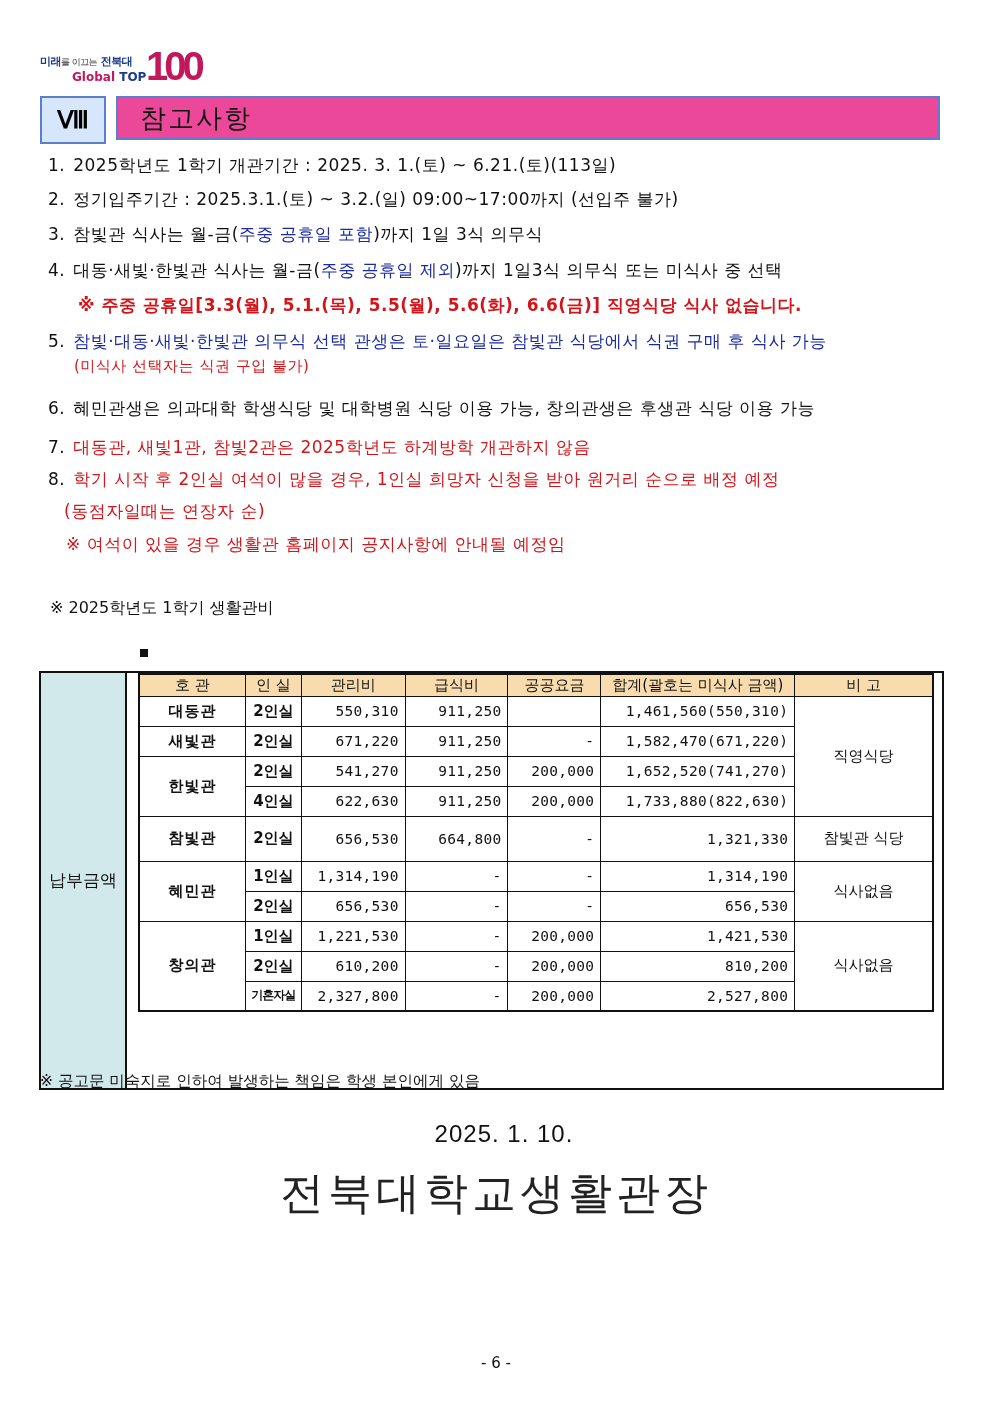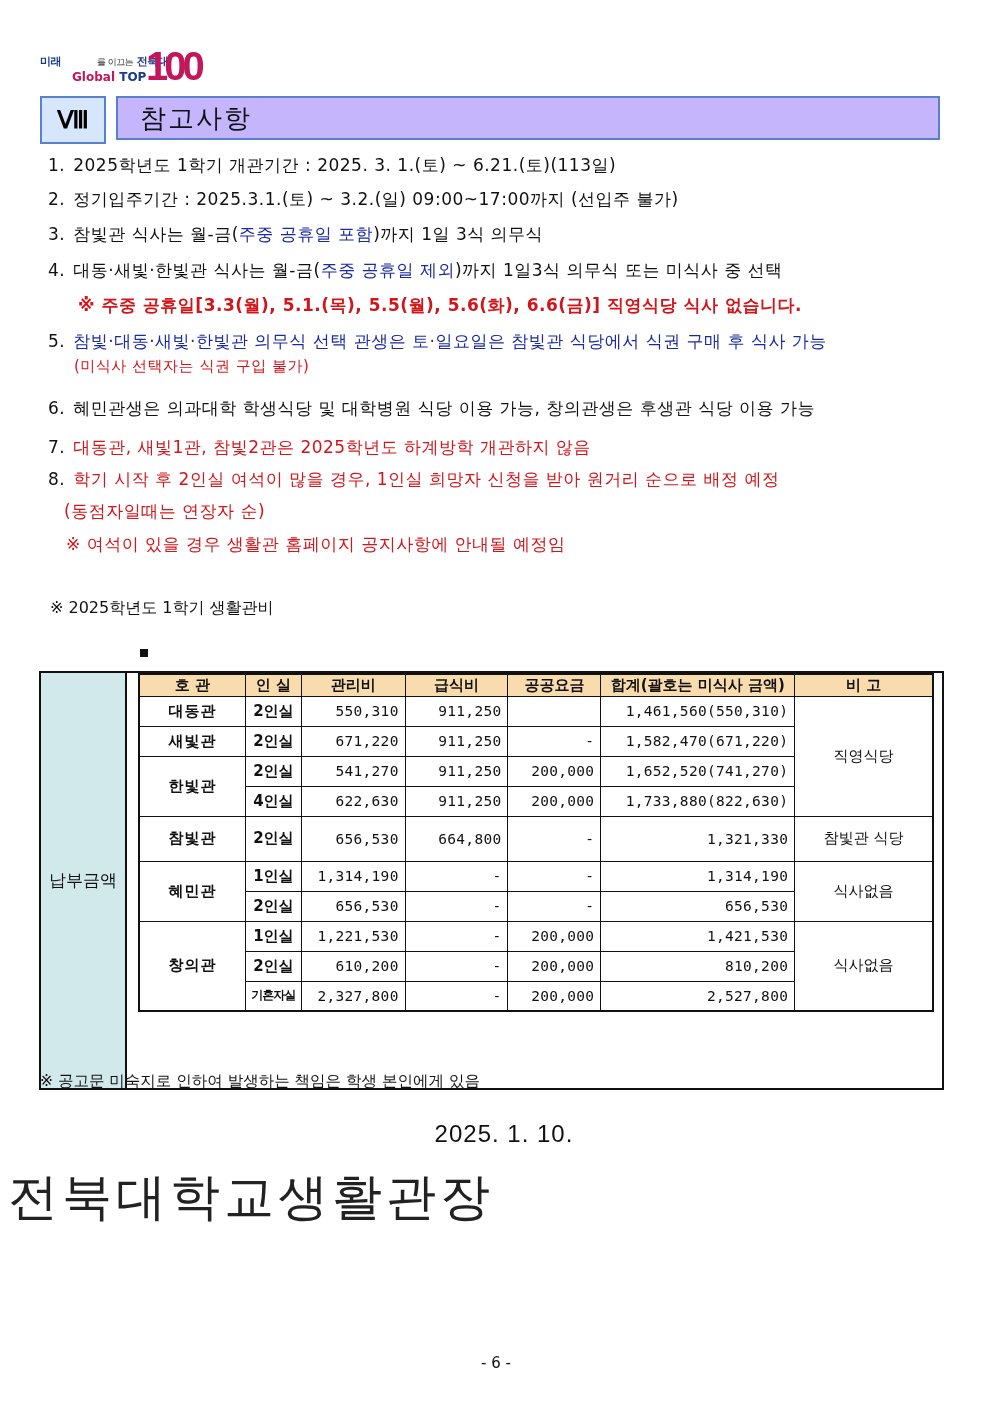--- a/index.html
+++ b/index.html
@@ -3,35 +3,35 @@
 <meta charset="utf-8">
 <style>
   html, body { margin: 0; padding: 0; background: #ffffff; }
   body {
     width: 992px; height: 1403px; position: relative; overflow: hidden;
     font-family: "DejaVu Sans", "Liberation Sans", sans-serif;
     color: #111;
   }
   .logo { position: absolute; left: 40px; top: 46px; width: 175px; height: 46px; }
   .logo .l1 { position: absolute; left: 0; top: 8px; font-size: 11px; font-weight: bold; color: #1a3a8a; white-space: nowrap; letter-spacing: -0.5px; }
-  .logo .l1 .small { font-weight: normal; font-size: 9px; color: #333; padding-left: 36px; }
+  .logo .l1 .small { font-weight: normal; font-size: 9px; color: #333; }
   .logo .l2 { position: absolute; left: 32px; top: 24px; font-size: 12px; font-weight: bold; color: #c2185b; white-space: nowrap; }
   .logo .l2 .top { color: #1a3a8a; font-weight: bold; }
   .logo .big { position: absolute; left: 106px; top: -4px; font-size: 40px; font-weight: bold; color: #c2185b; letter-spacing: -4px; line-height: 48px; font-family: "Liberation Sans", sans-serif; }
 
   .sec-header { position: absolute; left: 40px; top: 96px; width: 904px; height: 48px; }
   .sec-num {
     position: absolute; left: 0; top: 0; width: 62px; height: 44px;
     border: 2px solid #5a7fd0; background: #d6e6fb;
     display: flex; align-items: center; justify-content: center;
     font-family: "Liberation Serif", serif; font-weight: bold; font-size: 24px; color: #000;
   }
   .sec-title {
     position: absolute; left: 76px; top: 0; width: 824px; height: 44px;
-    border: 2px solid #5a7fd0; background: #c4b5fd;
+    border: 2px solid #5a7fd0; background: #ec4899;
     display: flex; align-items: center; padding-left: 22px; box-sizing: border-box;
     font-size: 26px; color: #111; letter-spacing: 2px;
   }
 
   .item { position: absolute; left: 48px; font-size: 17px; white-space: nowrap; letter-spacing: 0.5px; }
   .item .n { color: #111; margin-right: 8px; }
   .blue { color: #1b2aa0; }
   .red { color: #d1161b; }
   .bold { font-weight: bold; }
 
@@ -48,29 +48,29 @@
   }
   .basis { position: absolute; left: 140px; top: 645px; font-size: 15.5px; white-space: nowrap; }
   .basis .sq { display: inline-block; width: 8px; height: 8px; background: #111; margin-right: 6px; vertical-align: middle; position: relative; top: -2px; }
 
   table.fees {
     position: absolute; left: 138px; top: 673px; width: 796px;
     border-collapse: collapse; border: 2.5px solid #111;
     font-size: 15px;
   }
   table.fees th, table.fees td { border: 1px solid #111; padding: 0 6px; height: 30px; box-sizing: border-box; }
-  table.fees th { background: #f8dcae; font-weight: bold; text-align: center; height: 22px; }
+  table.fees th { background: #f8dcae; font-weight: normal; text-align: center; height: 22px; }
   table.fees td.hall { text-align: center; font-weight: bold; letter-spacing: 1px; }
   table.fees td.room { text-align: center; font-weight: bold; }
   table.fees td.num { text-align: right; font-family: "DejaVu Sans Mono", monospace; font-size: 14.5px; letter-spacing: 0.3px; }
   table.fees td.remark { text-align: center; }
 
   .disclaimer { position: absolute; left: 40px; top: 1071px; font-size: 15.5px; }
   .date { position: absolute; left: 0; width: 992px; top: 1120px; text-align: center; font-size: 24px; padding-left: 16px; box-sizing: border-box; font-family: "Liberation Sans", sans-serif; letter-spacing: 1px; }
-  .signer { position: absolute; left: 0; width: 992px; top: 1164px; text-align: left; font-size: 50px; letter-spacing: 4px; color: #222; padding-left: 8px; box-sizing: border-box; }
+  .signer { position: absolute; left: 0; width: 992px; top: 1164px; text-align: center; font-size: 44px; letter-spacing: 4px; color: #222; box-sizing: border-box; }
   .page { position: absolute; left: 0; width: 992px; top: 1354px; text-align: center; font-size: 15px; }
 </style>
 </head>
 <body>
 
 <div class="logo">
   <div class="l1"><span>미래</span><span class="small">를 이끄는</span> <span>전북대</span></div>
   <div class="l2"><span>Global</span> <span class="top">TOP</span></div>
   <div class="big">100</div>
 </div>

